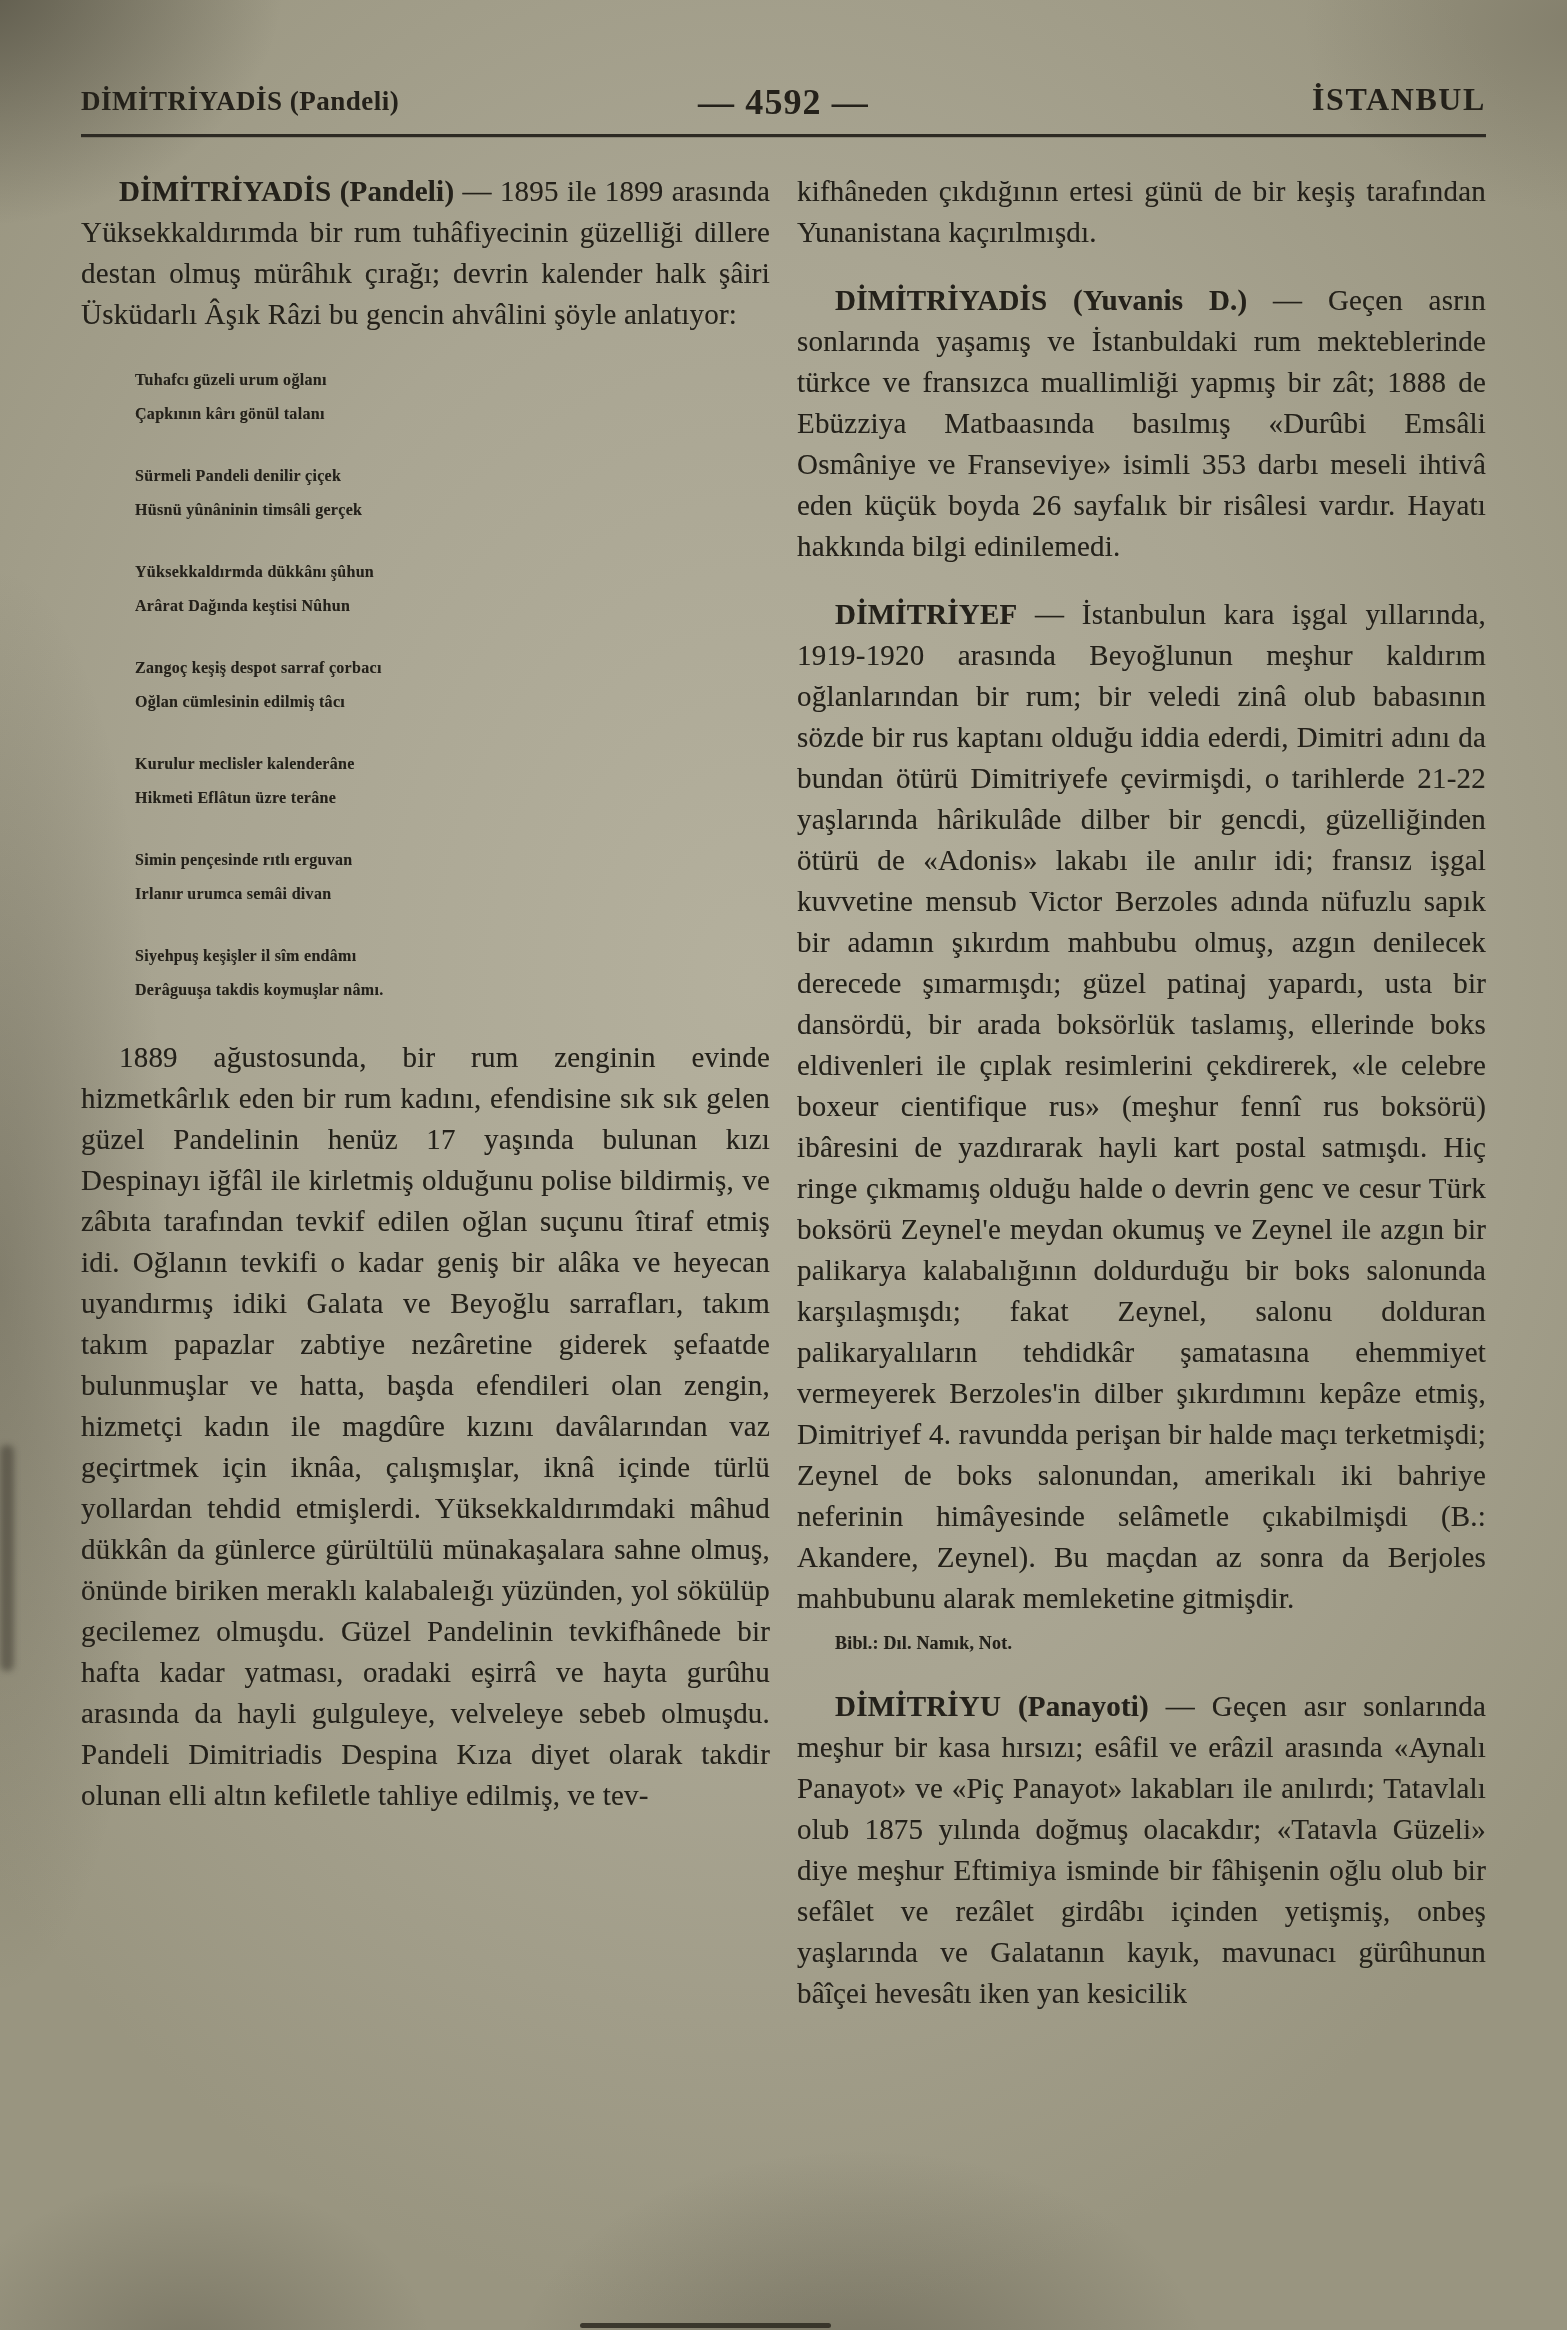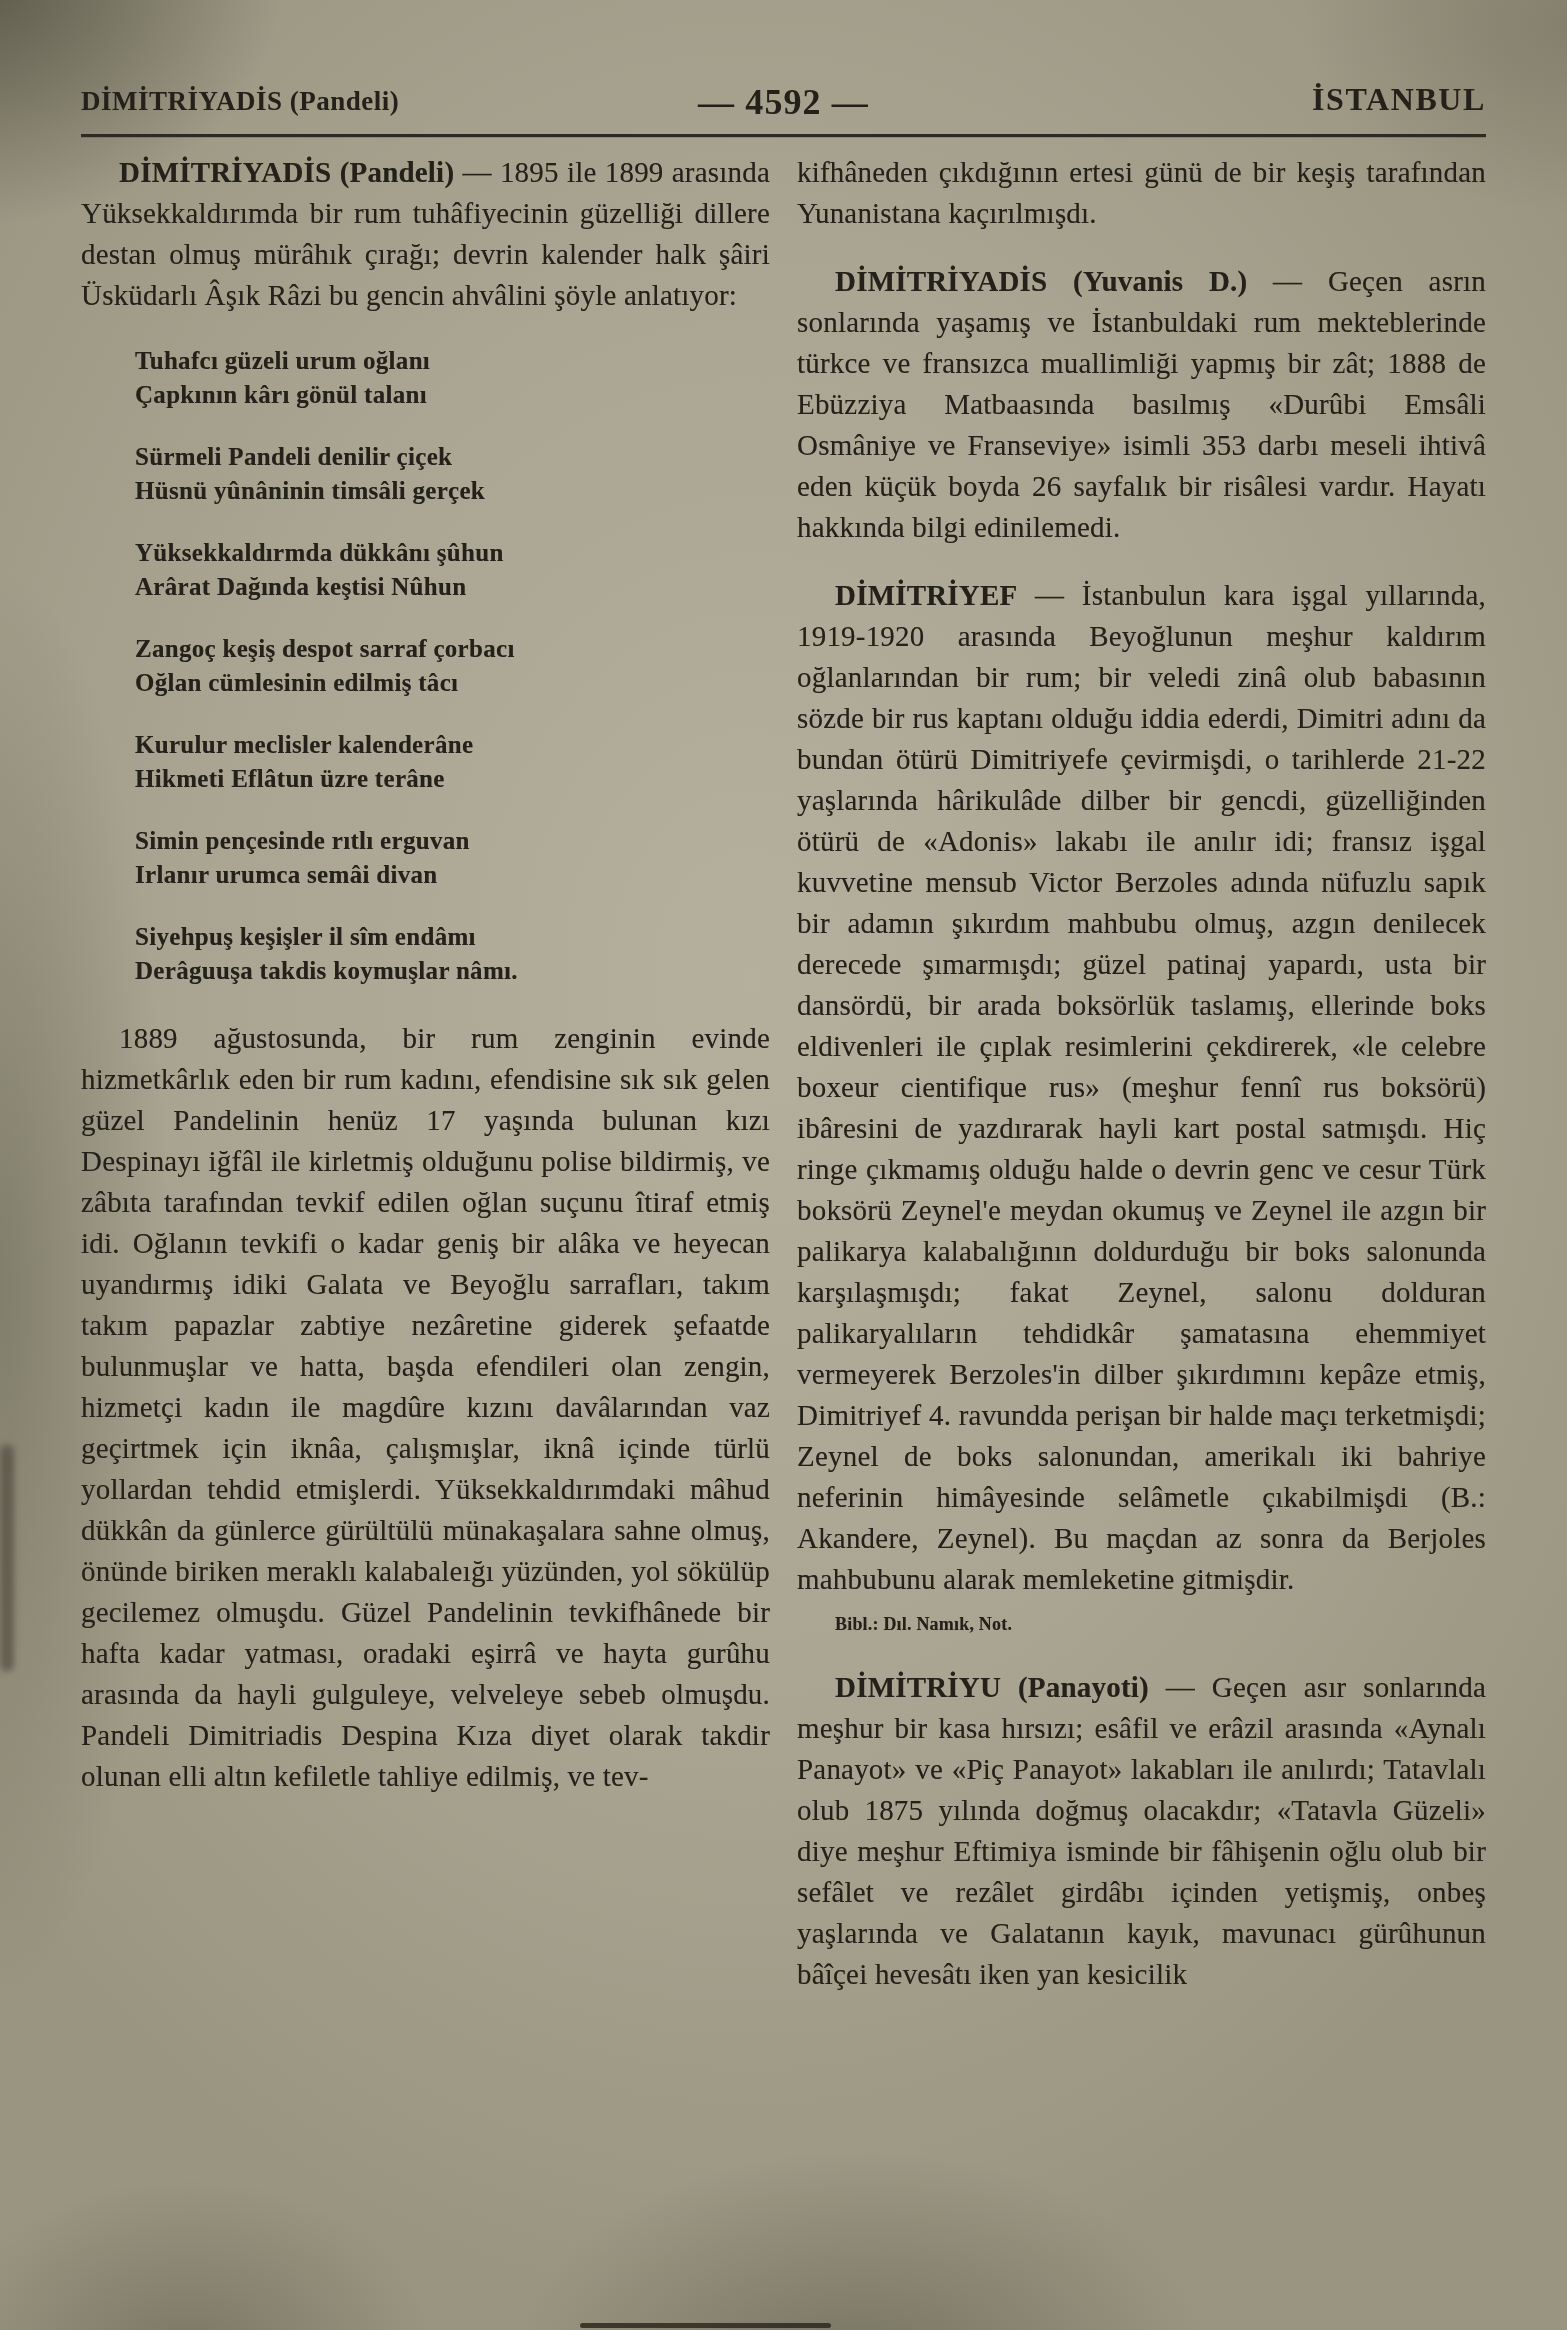--- a/index.html
+++ b/index.html
@@ -43,41 +43,41 @@
   .rh-right  { font-size: 32px; letter-spacing: 1.6px; }
   .head-rule {
     height: 3.2px;
     background: #2d2a23;
     margin-top: 16px;
     box-shadow: 0 0.5px 0 rgba(45,42,35,0.4);
   }
   .columns {
     display: flex;
     gap: 27px;
-    margin-top: 15px;
+    margin-top: 34px;
   }
   .col {
     width: 690px;
     font-size: 29px;
     line-height: 41px;
     letter-spacing: 0.2px;
     text-align: justify;
     text-shadow: 0 0 0.5px rgba(32,29,22,0.35);
   }
   p.para {
     margin: 0;
     text-indent: 38px;
   }
   p.para.flush { text-indent: 0; }
   p.para.article { margin-top: 27px; }
   .lead { font-weight: bold; }
   .poem {
     margin: 28px 0 29.5px 54px;
     font-weight: bold;
-    font-size: 25px;
+    font-size: 16px;
     line-height: 34px;
     text-align: left;
     letter-spacing: 0.3px;
   }
   .couplet { margin-bottom: 28px; }
   .couplet:last-child { margin-bottom: 0; }
   .bibl {
     margin: 7.5px 0 0 0;
     font-size: 18px;
     font-weight: bold;

